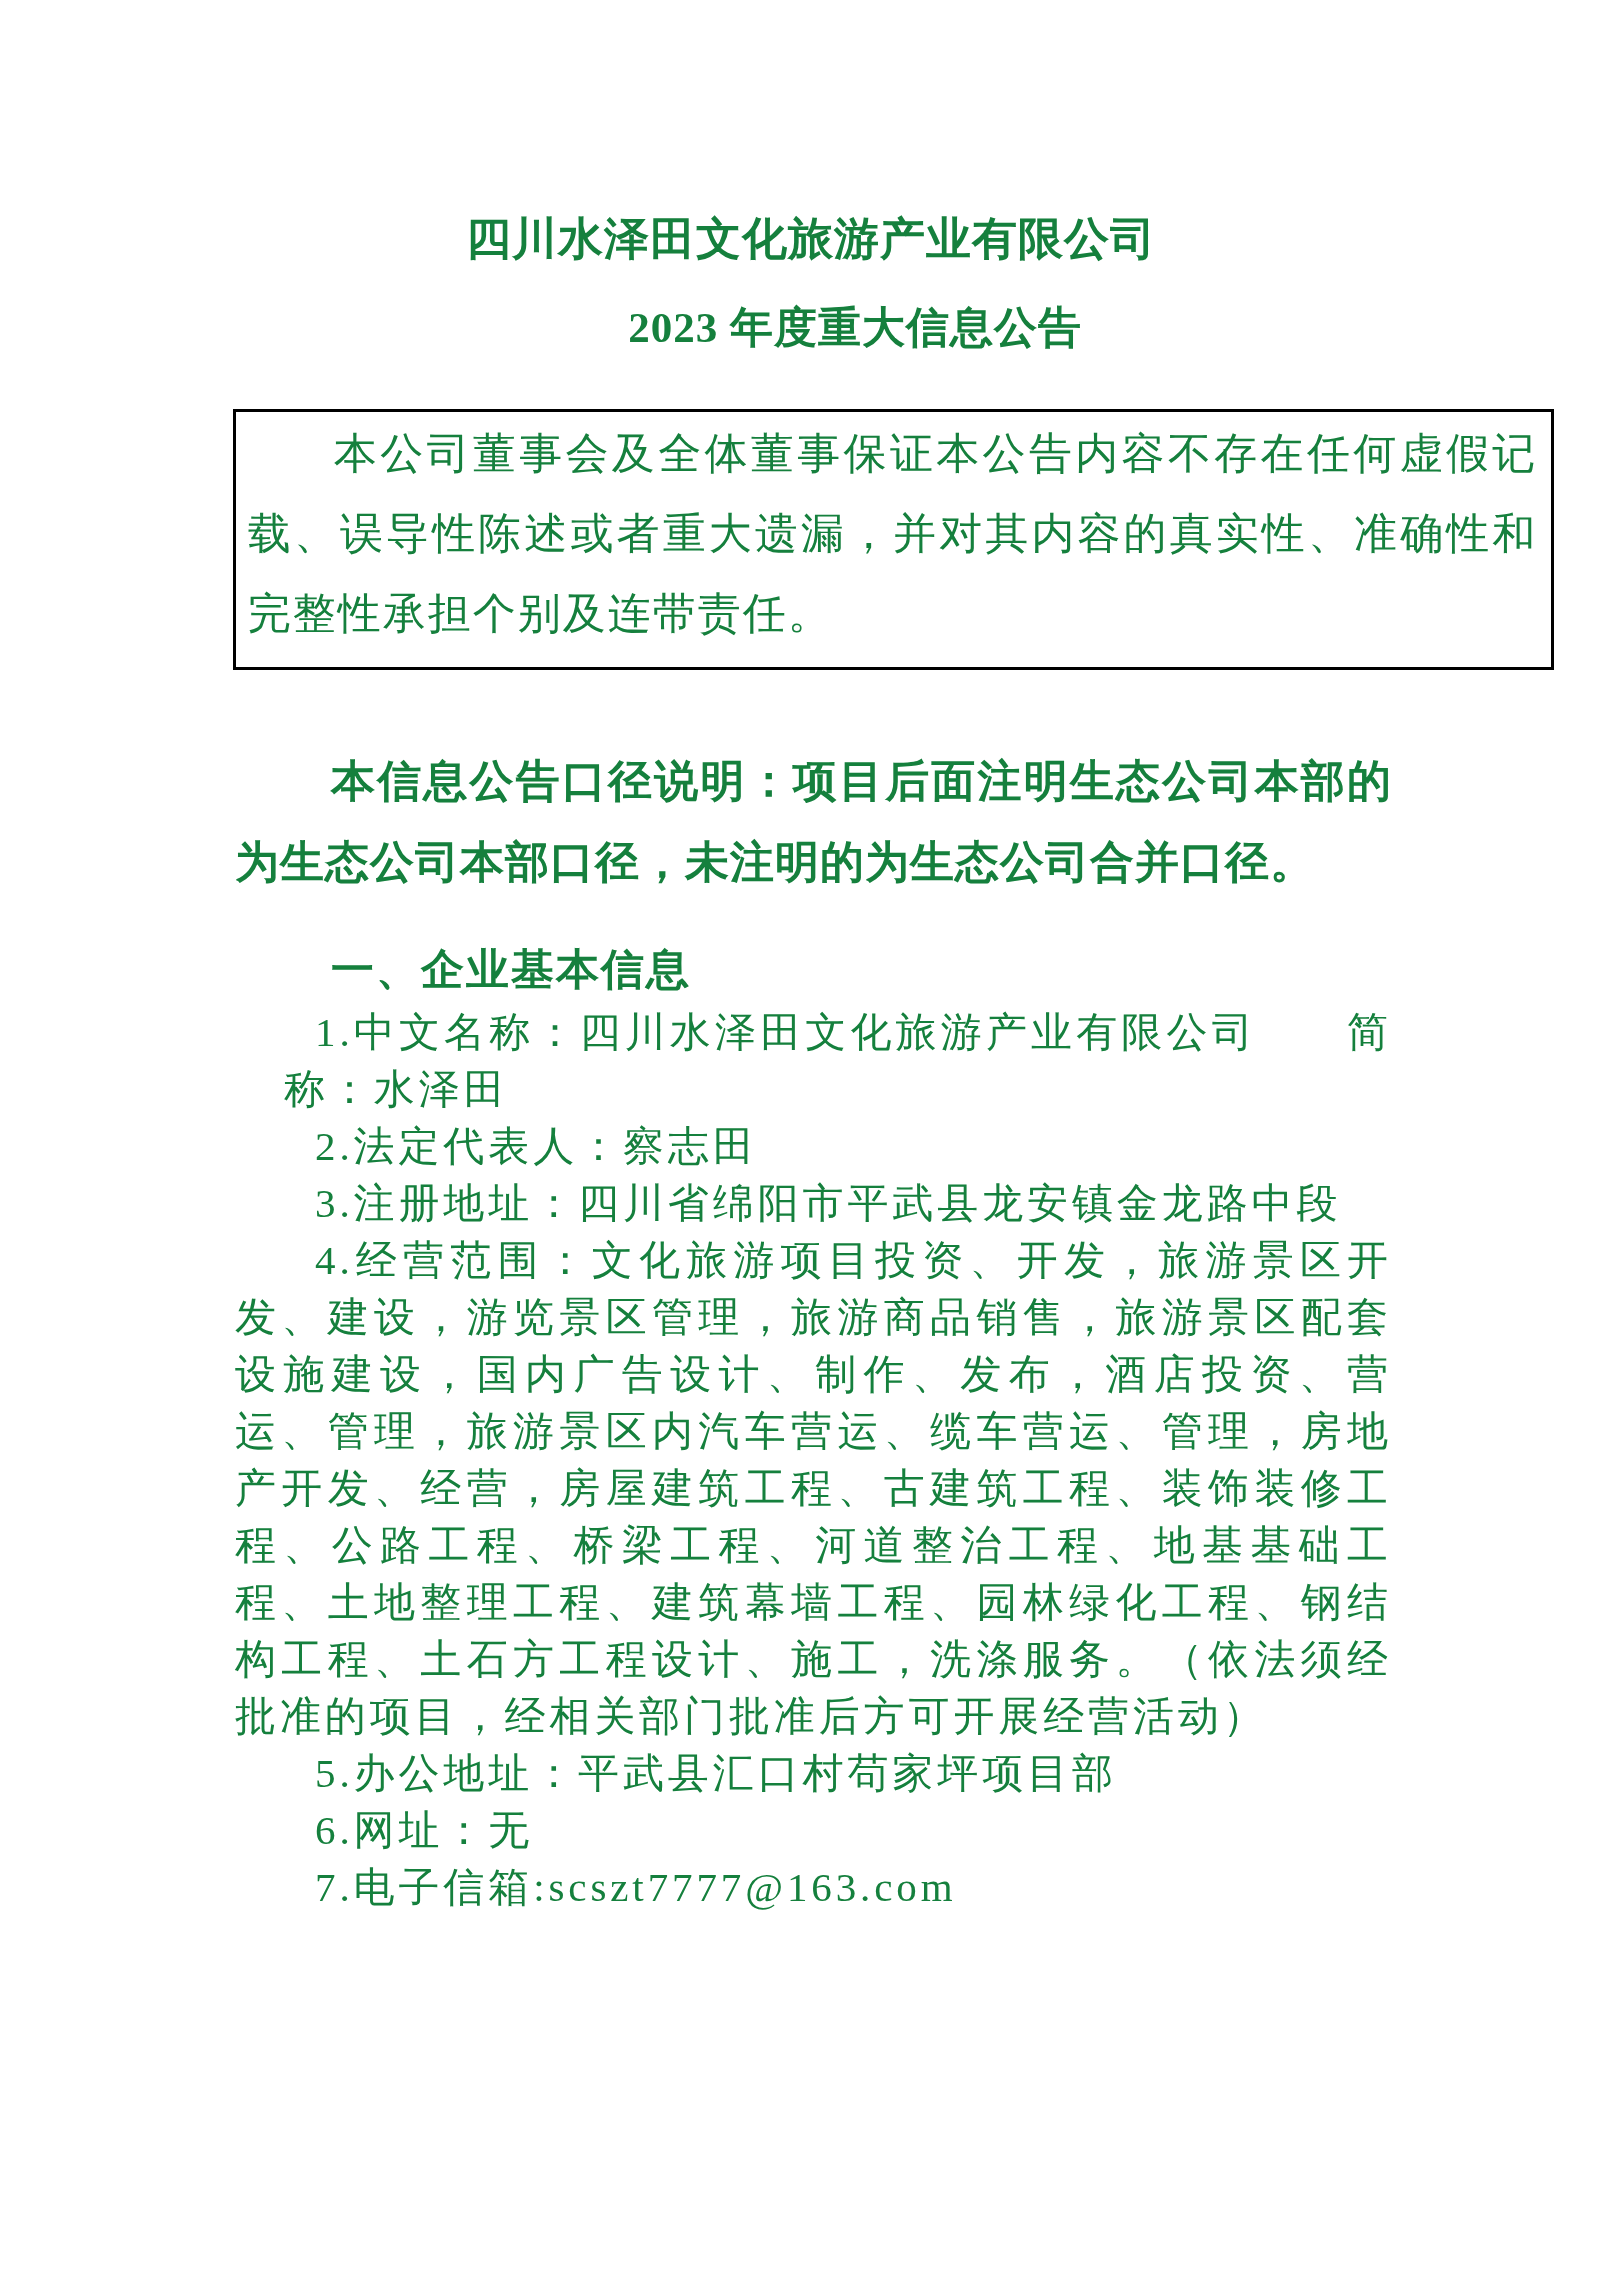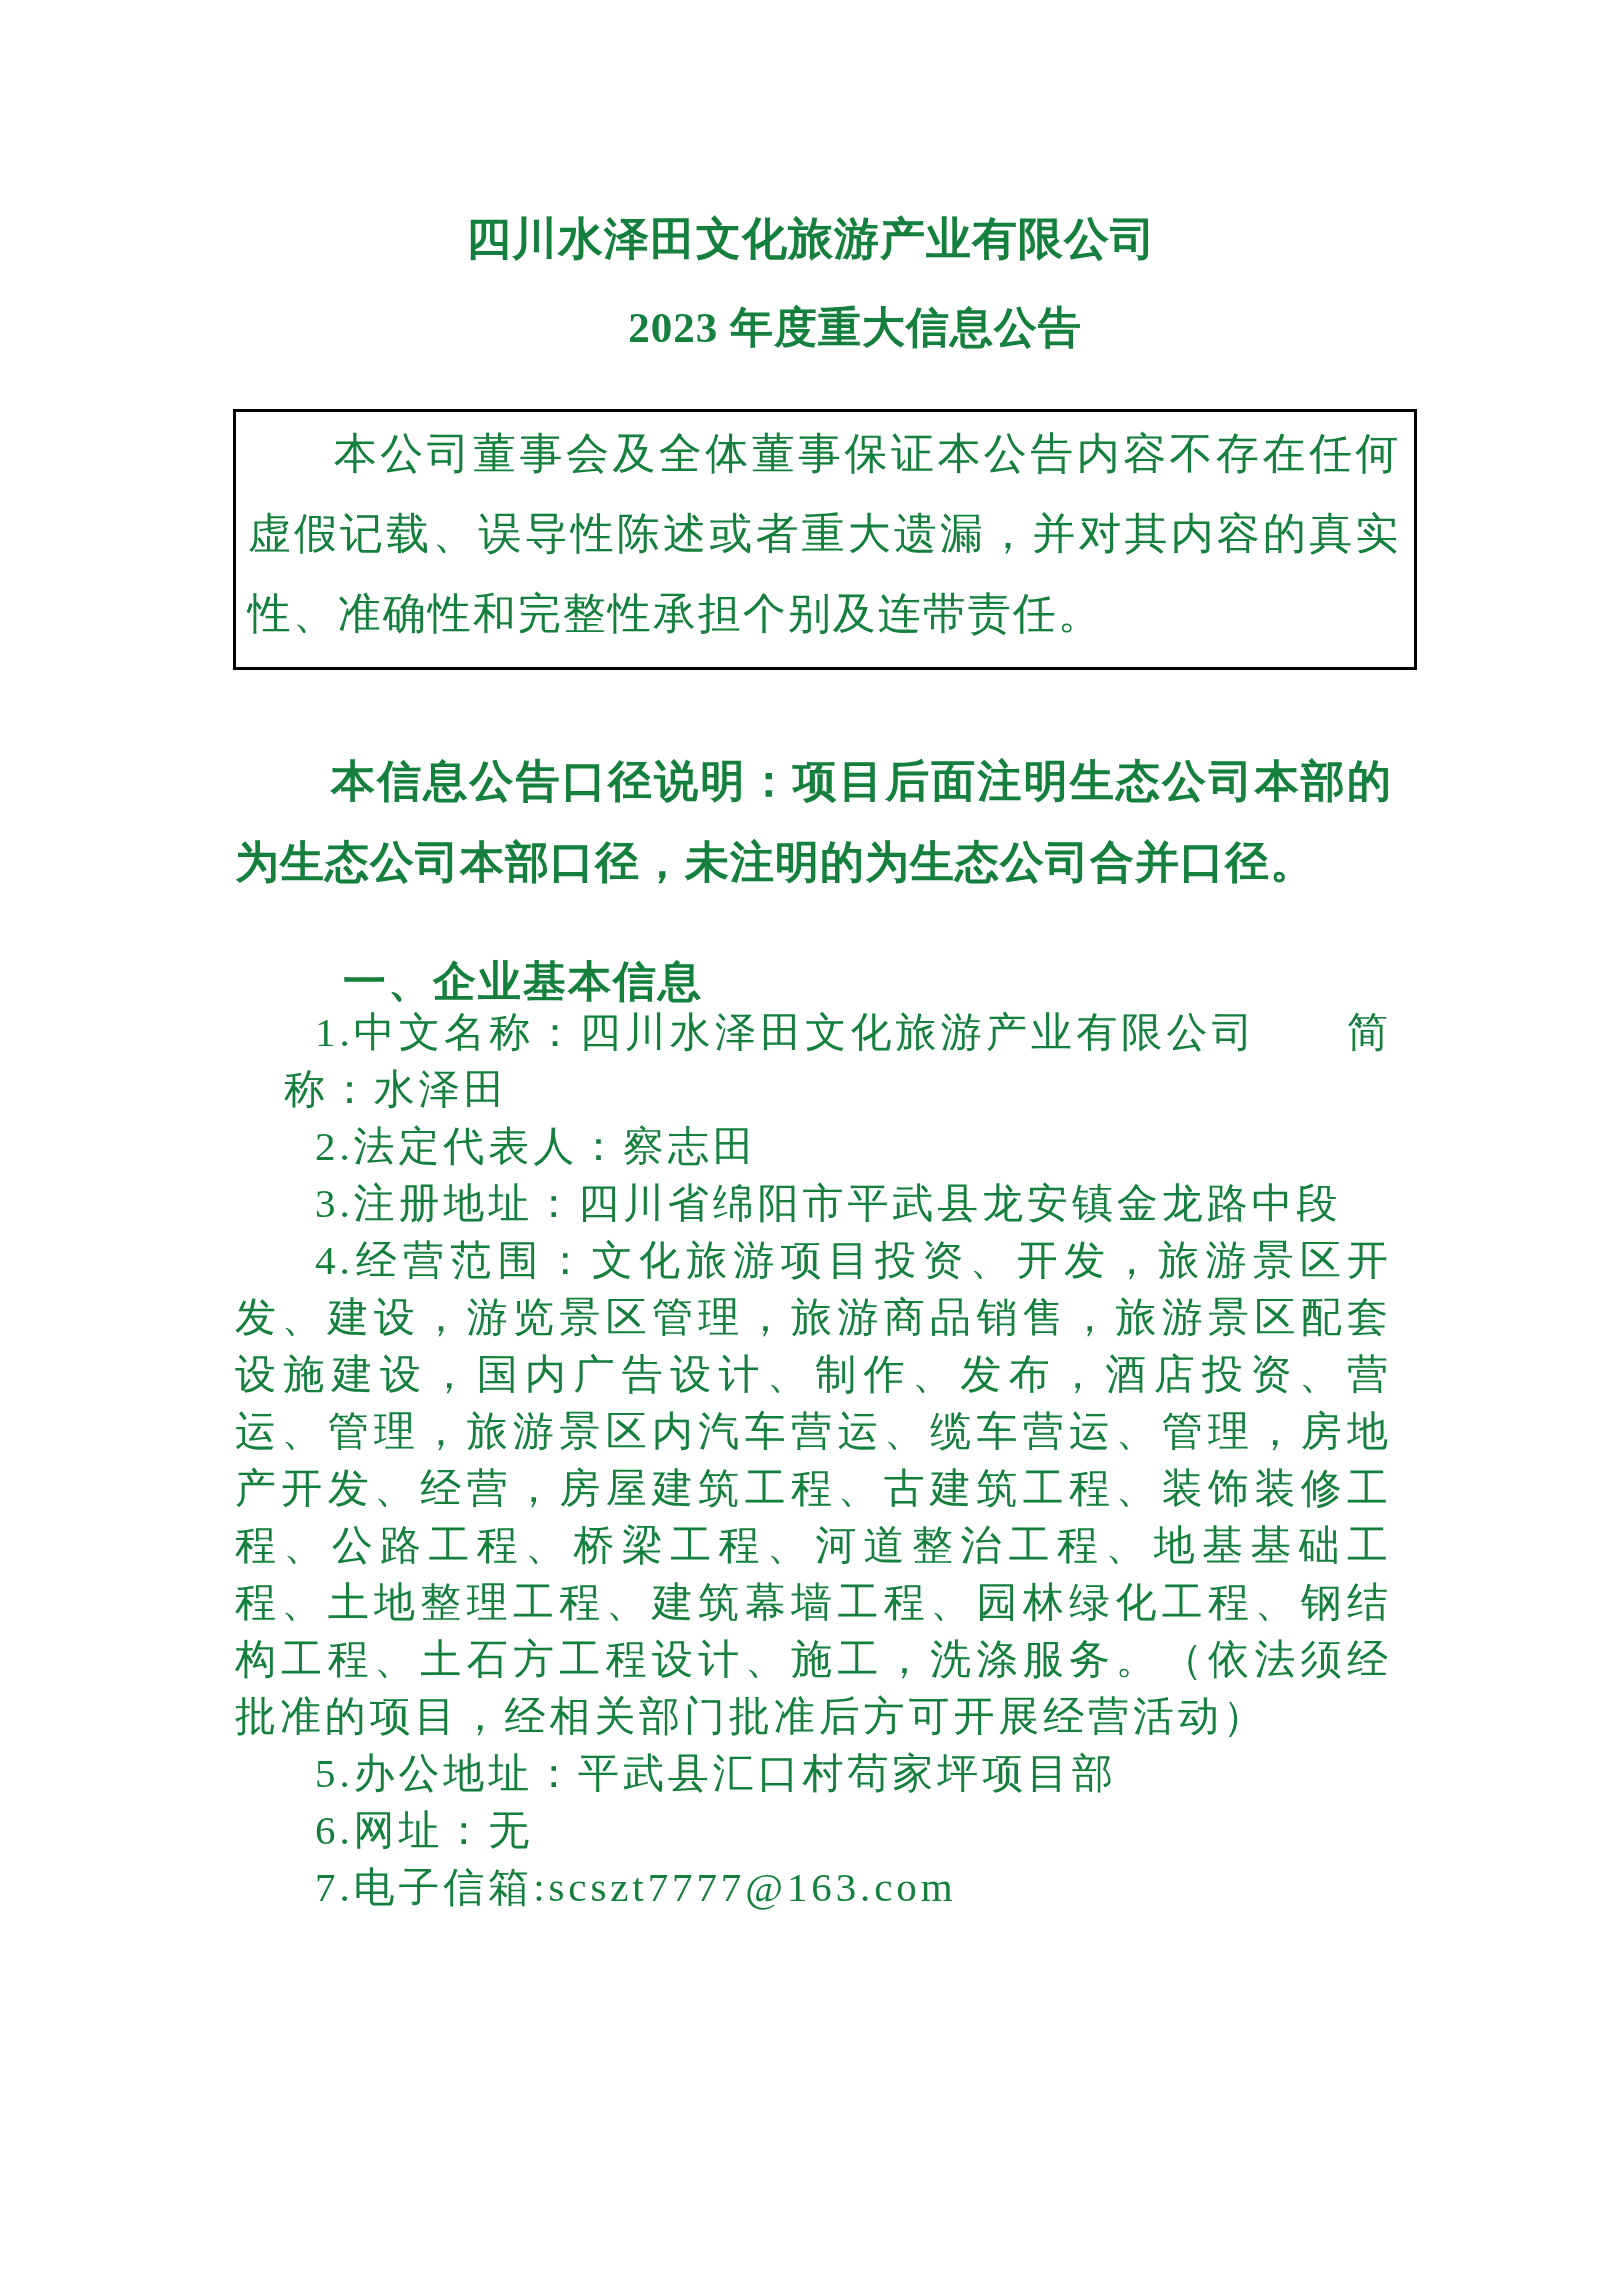--- a/index.html
+++ b/index.html
@@ -36,21 +36,21 @@
     font-size: 43px;
     font-weight: bold;
     letter-spacing: 1px;
     white-space: nowrap;
     margin-left: 44px;
   }
   .notice-box {
     position: absolute;
     top: 409px;
     left: 233px;
-    width: 1184px;
+    width: 1321px;
     height: 261px;
     border: 3.9px solid #000000;
     box-sizing: border-box;
     padding: 2px 13.7px 0 11.8px;
   }
   .notice-text {
     margin: 0;
     font-size: 43px;
     line-height: 80px;
     text-indent: 86px;
@@ -68,21 +68,21 @@
     line-height: 81px;
     text-indent: 96px;
     text-align: justify;
     letter-spacing: 1px;
   }
   .section-heading {
     position: absolute;
     top: 941px;
     left: 235px;
     width: 1157px;
-    margin: 12px;
+    margin: 0;
     font-size: 43px;
     font-weight: bold;
     text-indent: 96px;
     letter-spacing: 2px;
     white-space: nowrap;
   }
   .items {
     position: absolute;
     top: 1004px;
     left: 235px;

